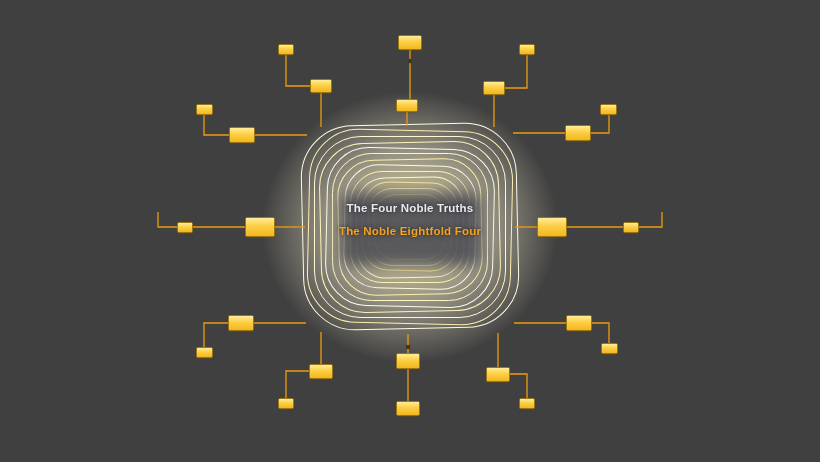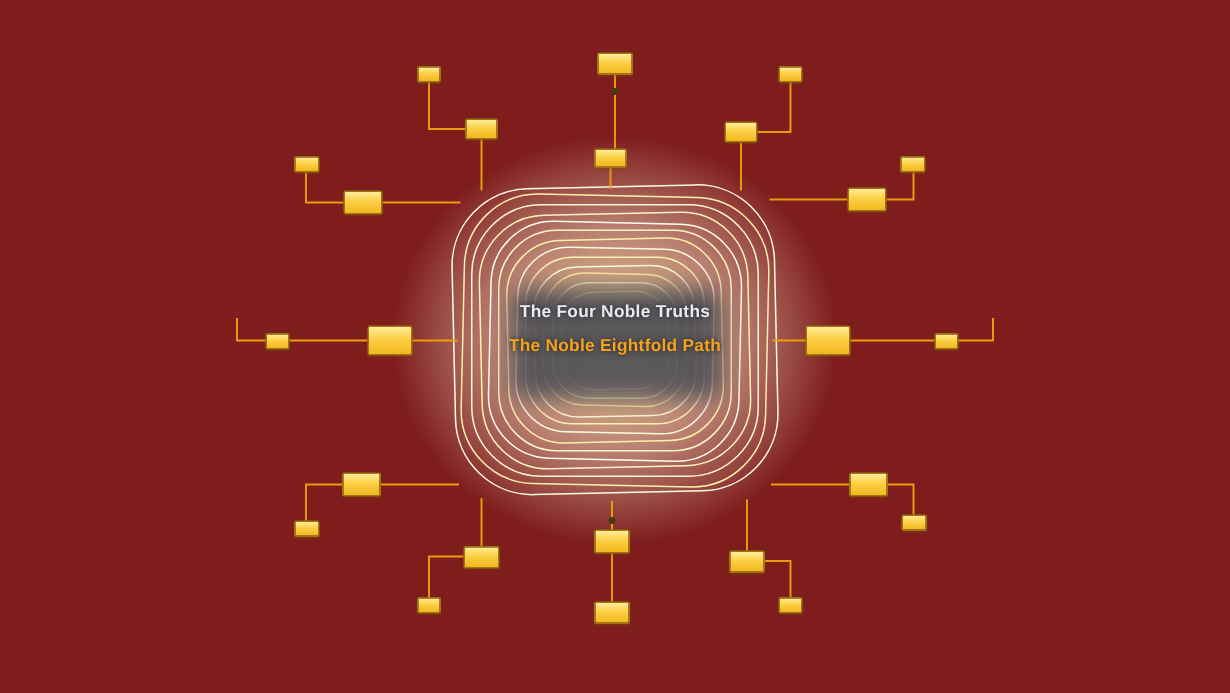--- a/index.html
+++ b/index.html
@@ -1,17 +1,17 @@
 <!DOCTYPE html>
 <html><head>
 <meta charset="utf-8">
 <style>
   html,body{margin:0;padding:0;background:#ffffff;}
   .stage{
-    position:relative;width:820px;height:462px;background:#7f1d1d;overflow:hidden;
+    position:relative;width:820px;height:462px;background:#404040;overflow:hidden;
     font-family:"Liberation Sans", sans-serif;
   }
   .glow{
     position:absolute;left:262px;top:91px;width:296px;height:272px;
     background:radial-gradient(closest-side, rgba(255,241,170,0.85), rgba(255,248,214,0.45) 55%, rgba(255,252,235,0) 100%);
     pointer-events:none;
   }
   #rings{position:absolute;left:0;top:0;width:820px;height:462px;pointer-events:none;}
   .ring{position:absolute;border:1px solid;box-sizing:border-box;}
   #wires{position:absolute;left:0;top:0;width:820px;height:462px;}
@@ -109,15 +109,15 @@
       <div class="node" style="left: 309px; top: 364px; width: 24px; height: 15px;"></div>
       <div class="node" style="left: 396px; top: 353px; width: 24px; height: 16px;"></div>
       <div class="node" style="left: 486px; top: 367px; width: 24px; height: 15px;"></div>
       <div class="node" style="left: 278px; top: 398px; width: 16px; height: 11px;"></div>
       <div class="node" style="left: 396px; top: 401px; width: 24px; height: 15px;"></div>
       <div class="node" style="left: 519px; top: 398px; width: 16px; height: 11px;"></div>
     </div>
   <div class="center-blob"></div>
   <div class="center-text">
     <div class="ct-line" style="color: rgb(233, 233, 244);">The Four Noble Truths</div>
-    <div class="ct-line" style="color: rgb(245, 162, 29);">The Noble Eightfold Path</div>
+    <div class="ct-line" style="color: rgb(245, 162, 29);">The Noble Eightfold Four</div>
   </div>
 </div>
 
 </body></html>

